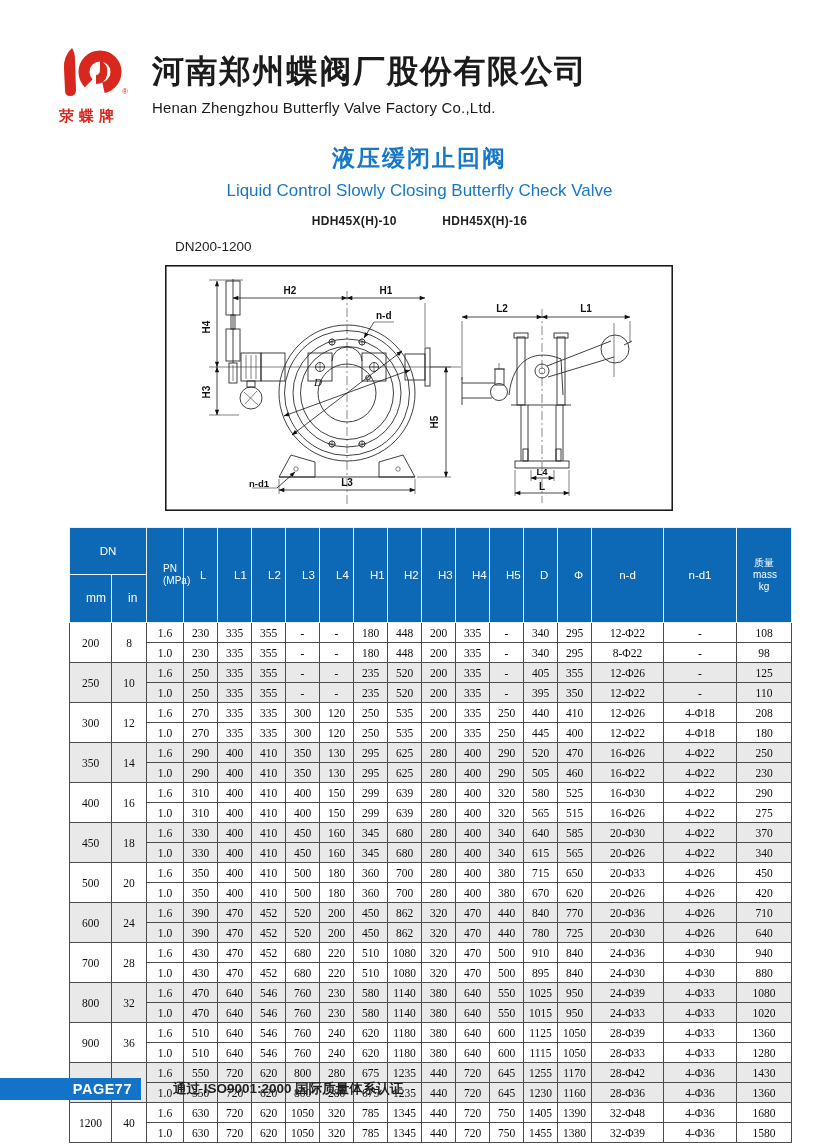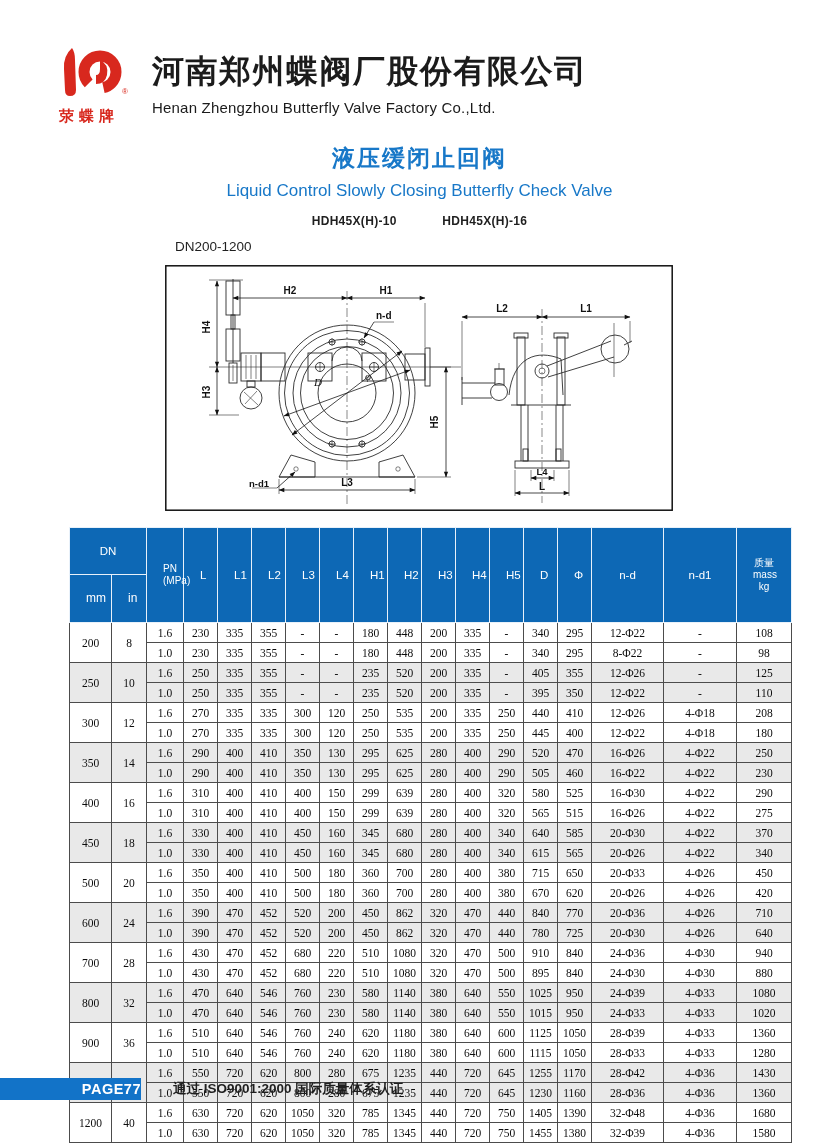--- a/index.html
+++ b/index.html
@@ -39,21 +39,21 @@
   .spec-table thead .sub{font-size:12px;}
   .spec-table thead .tri div{font-size:10px;line-height:1.18;}
   .spec-table tbody td{border:1px solid #4c4c4c;text-align:center;height:19px;padding:0;
               font-family:"Liberation Serif",serif;font-size:11.5px;color:#0d0d0d;background:#fff;}
   .spec-table tbody tr.alt td{background:#e9e9e9;}
   .spec-table tbody tr.gs td{border-top:1.5px solid #111;}
 
   
   .footer-bar{position:absolute;left:0;top:1078px;width:141px;height:22px;background:#1273c8;
               color:#fff;font-size:14.5px;font-weight:bold;text-align:right;line-height:22px;
-              box-sizing:border-box;letter-spacing:0.5px;}
+              padding-right:9px;box-sizing:border-box;letter-spacing:0.5px;}
   .footer-cert{position:absolute;left:153px;top:1080px;font-size:13.5px;font-weight:bold;color:#1f1f1f;margin-left:20px;}
 </style>
 </head>
 <body>
 
 <div class="page">
 
   <div class="logo-wrap">
     <svg width="88" height="60" viewBox="0 0 88 60">
       <path d="M16,6 Q7,14 8,27 L9,48 Q9,54 14,54 Q20,54 20,48 L19,18 Q19,10 16,6 Z" fill="#d8281e"></path>

